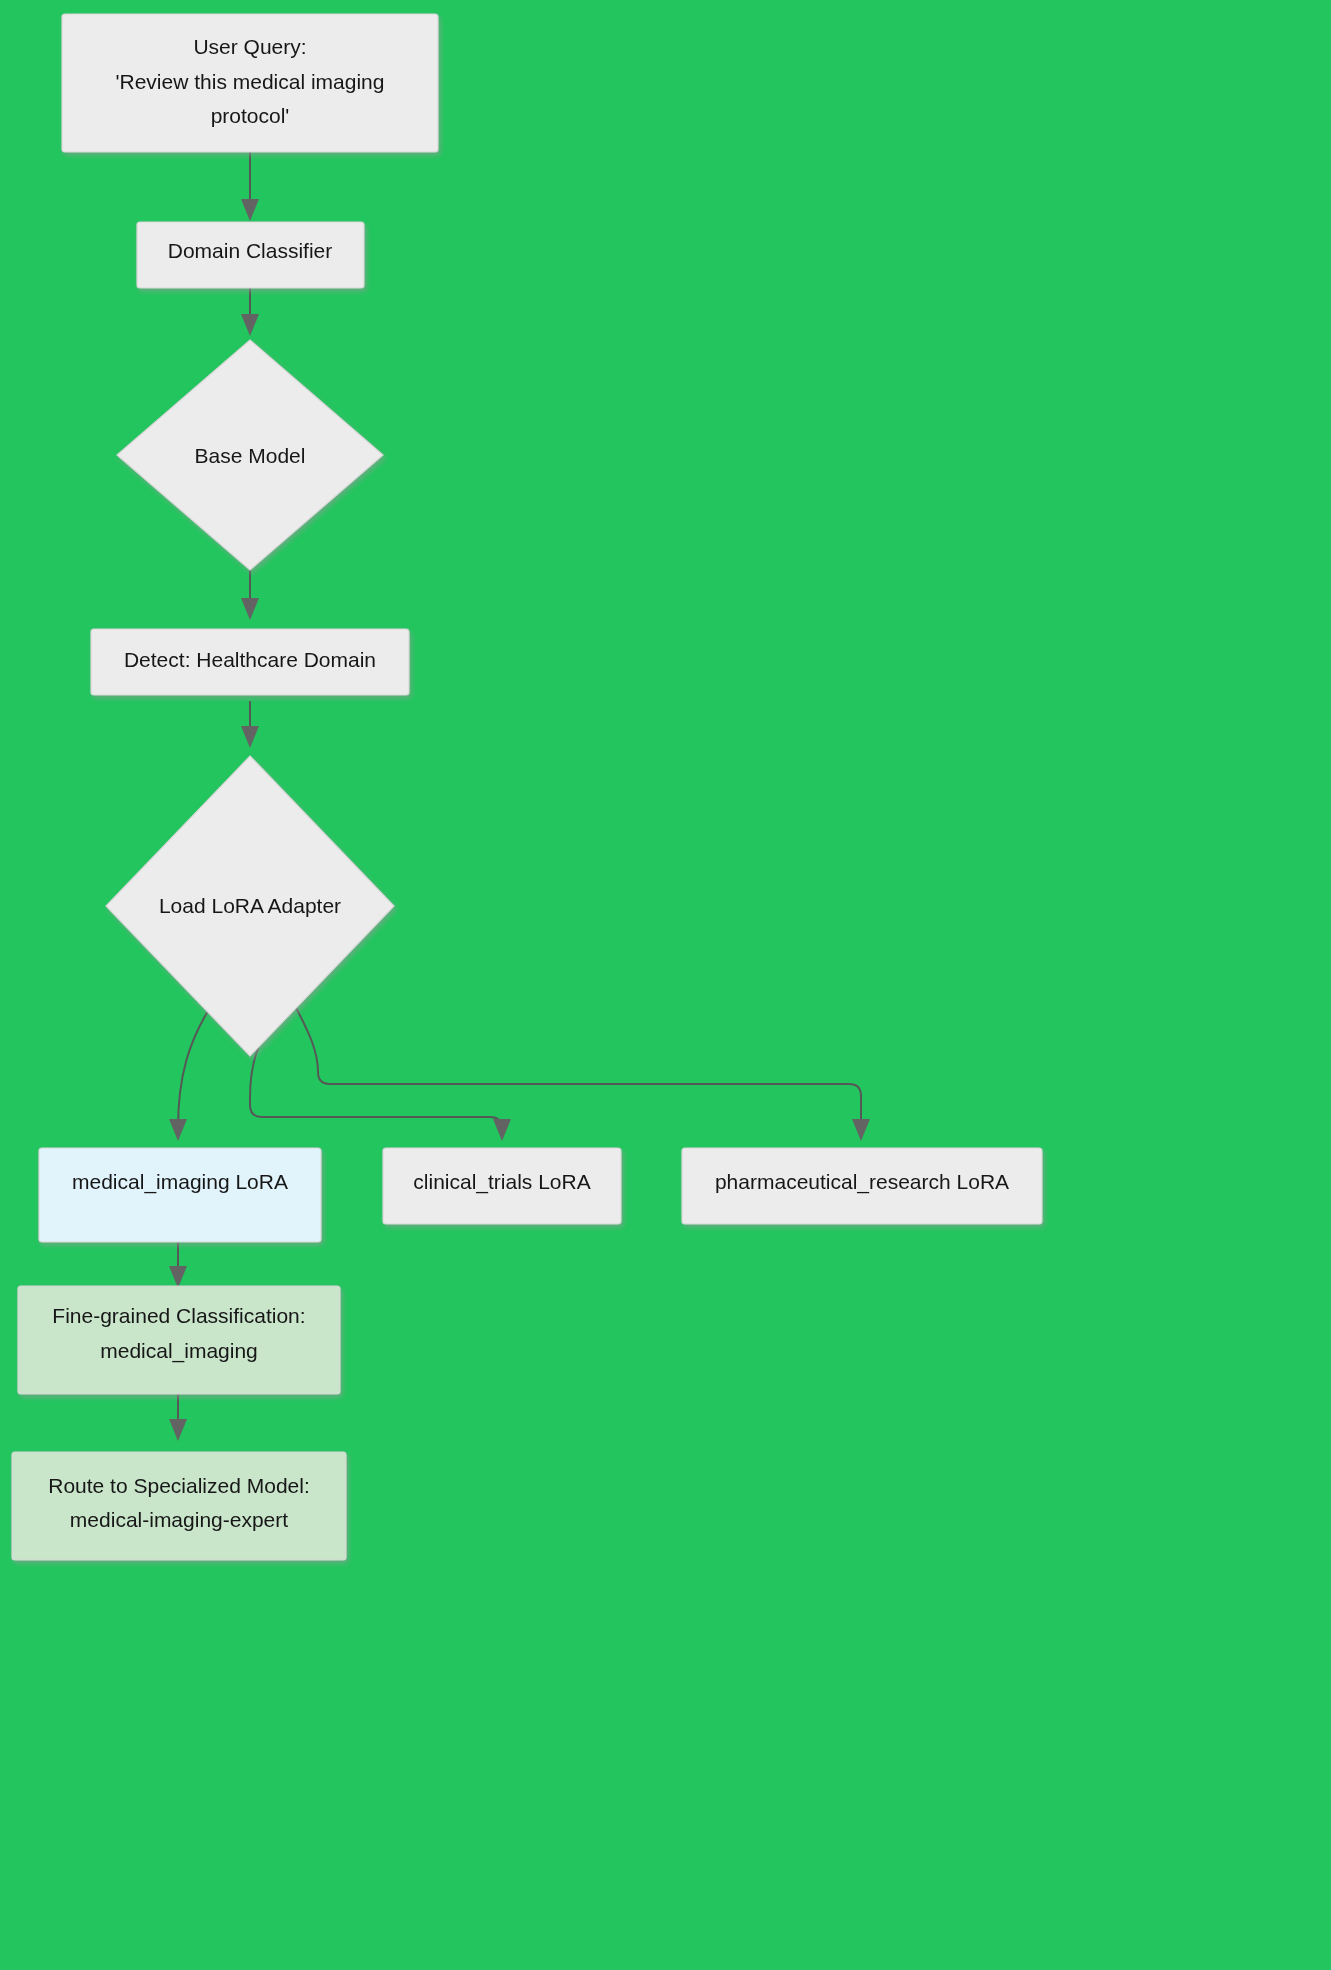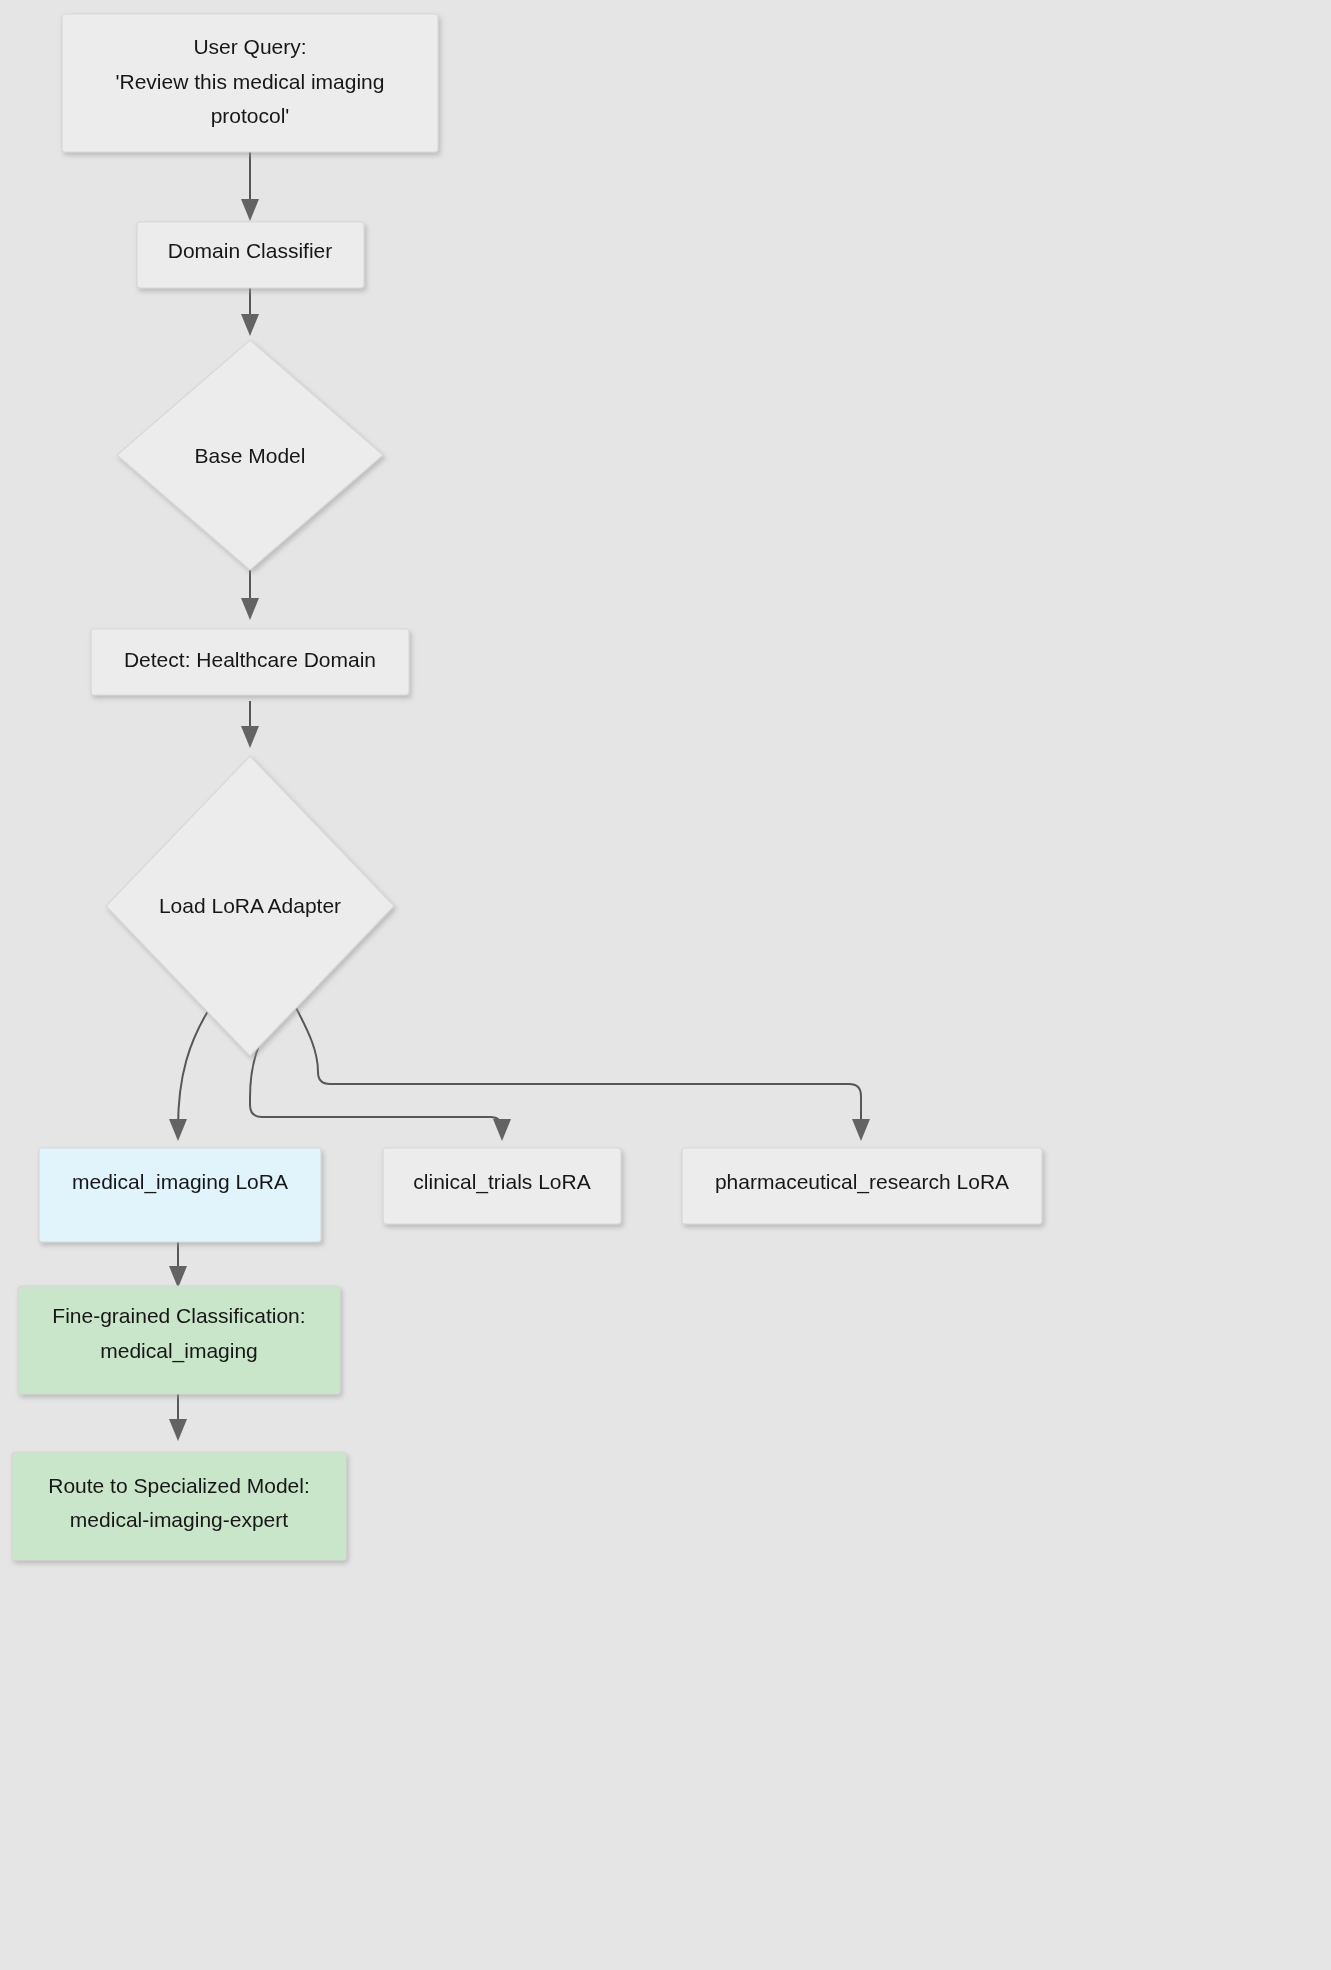--- a/index.html
+++ b/index.html
@@ -10,21 +10,21 @@
   body {
     font-family: "Liberation Sans", sans-serif;
     width: 1331px;
     height: 1970px;
     overflow: hidden;
   }
   #diagram-root {
     position: relative;
     width: 1331px;
     height: 1970px;
-    background: #e5e5e5;
+    background: #22c55e;
   }
   svg.flow {
     display: block;
     width: 1331px;
     height: 1970px;
   }
   .node-shape {
     stroke: #d8d8d8;
     stroke-width: 1.2;
     filter: url(#node-shadow);

